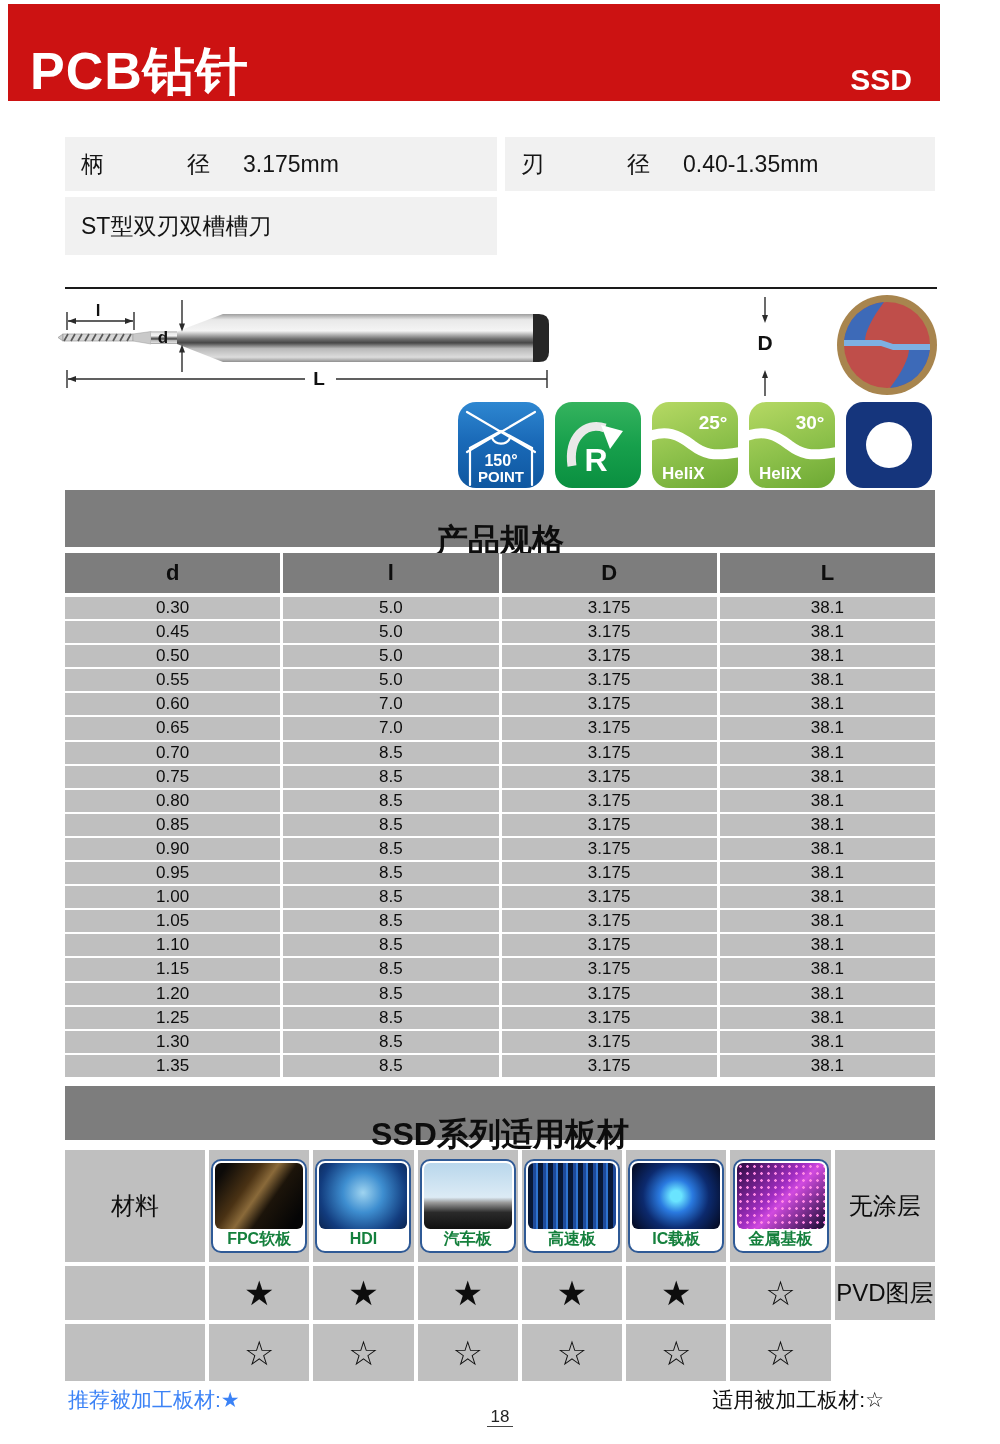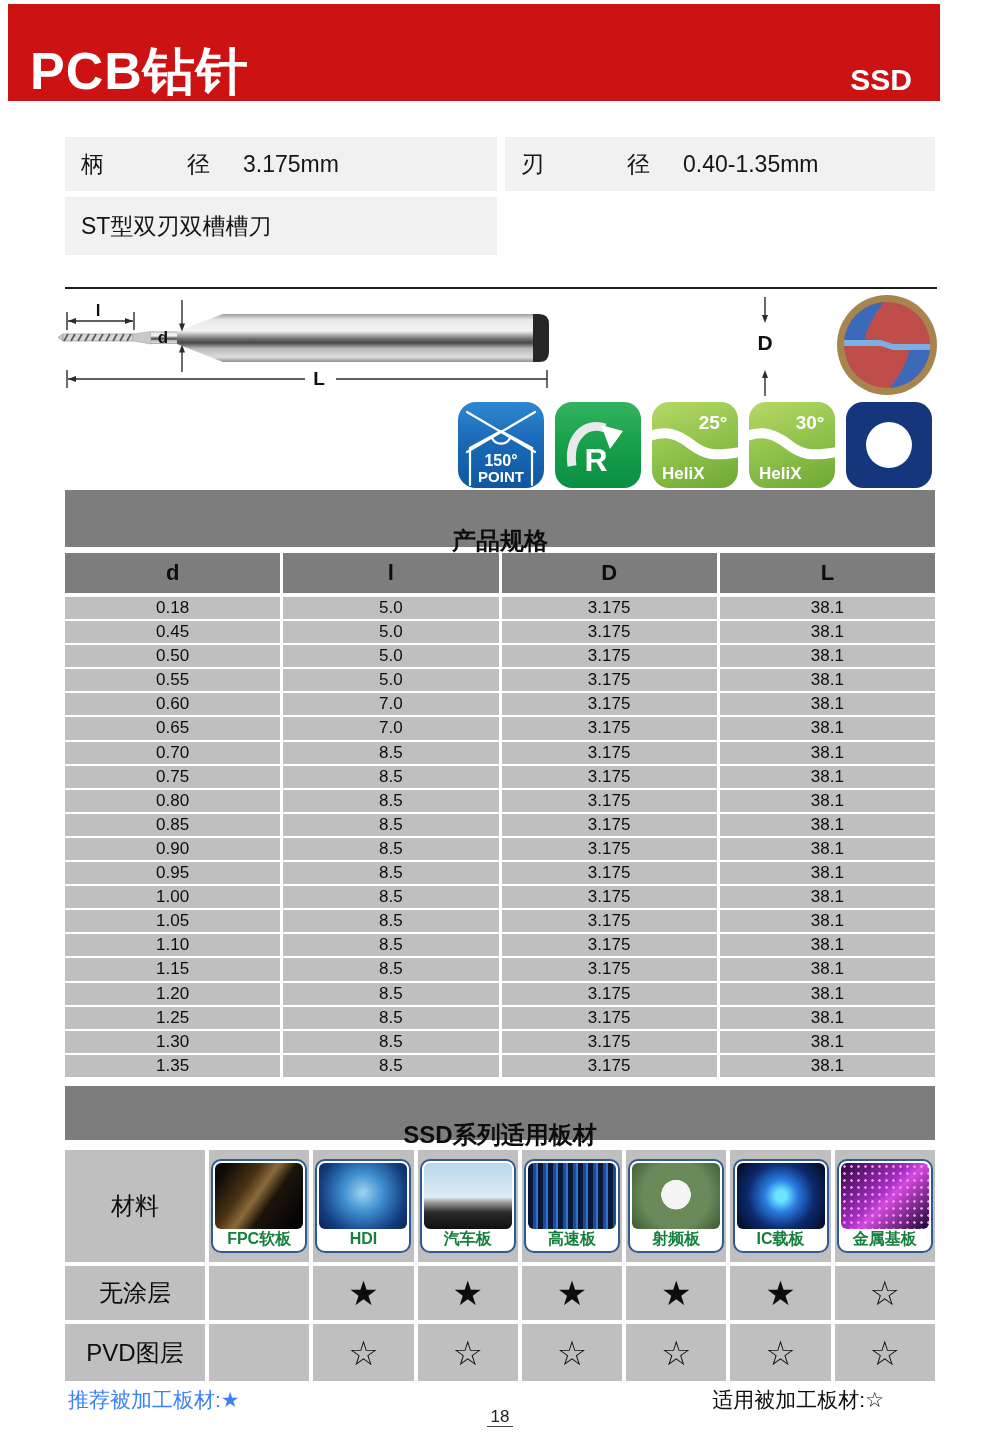--- a/index.html
+++ b/index.html
@@ -30,21 +30,21 @@
   .badge svg{position:absolute;left:0;top:0;}
   .badge-blue{background:linear-gradient(180deg,#2e87d1 0%,#1a6ab8 45%,#0f57a0 100%);border-radius:18px;}
   .badge-green{background:linear-gradient(180deg,#35b35e 0%,#17a04c 50%,#0a8f40 100%);}
   .badge-helix{background:linear-gradient(160deg,#b6d964 0%,#8cc04a 55%,#6ca833 100%);}
   .badge-navy{background:#15357c;}
   .badge-navy .ring{position:absolute;left:50%;top:50%;width:46px;height:46px;border-radius:50%;background:#fff;transform:translate(-50%,-50%);}
   
   .section-bar{position:absolute;left:65px;width:870px;background:#7d7d7d;display:flex;align-items:center;justify-content:center;}
   #bar-spec{top:490px;height:57px;}
   #bar-mat{top:1086px;height:54px;}
-  .section-bar span{font-size:24px;font-weight:bold;color:#0d0d0d;margin-top:44px;}
+  .section-bar span{font-size:32px;font-weight:bold;color:#0d0d0d;margin-top:44px;}
   .col-heads{position:absolute;left:65px;top:553px;width:870px;height:40px;display:grid;grid-template-columns:repeat(4,1fr);gap:3px;}
   .col-heads div{background:#7d7d7d;display:flex;align-items:center;justify-content:center;font-size:22px;font-weight:bold;color:#0d0d0d;}
   .spec-rows{position:absolute;left:65px;top:597px;width:870px;display:grid;
     grid-template-columns:repeat(4,1fr);gap:2px 3px;grid-auto-rows:22.1px;}
   .spec-rows .cell{background:#bfbfbf;text-align:center;font-size:17px;line-height:22px;color:#0d0d0d;}
   
   .materials-grid{position:absolute;left:65px;top:1150px;width:870px;display:grid;
     grid-template-columns:140px repeat(7,1fr);grid-template-rows:112px 54px 57px;gap:4px 4px;}
   .materials-grid>div{background:#bfbfbf;display:flex;align-items:center;justify-content:center;}
   .row-label{font-size:24px;color:#0d0d0d;}
@@ -202,21 +202,21 @@
 <div class="section-bar" id="bar-spec">
   <span>产品规格</span>
 </div>
 <div class="col-heads">
   <div>d</div>
   <div>l</div>
   <div>D</div>
   <div>L</div>
 </div>
 <div class="spec-rows" id="spec-rows">
-    <div class="cell">0.18</div>
+    <div class="cell">0.30</div>
     <div class="cell">5.0</div>
     <div class="cell">3.175</div>
     <div class="cell">38.1</div>
     <div class="cell">0.45</div>
     <div class="cell">5.0</div>
     <div class="cell">3.175</div>
     <div class="cell">38.1</div>
     <div class="cell">0.50</div>
     <div class="cell">5.0</div>
     <div class="cell">3.175</div>
@@ -311,26 +311,20 @@
     <div>
       <div class="mat-card">
         <div class="mat-img mat-img-2"></div>
         <div class="mat-label">汽车板</div>
       </div>
     </div>
     <div>
       <div class="mat-card">
         <div class="mat-img mat-img-3"></div>
         <div class="mat-label">高速板</div>
-      </div>
-    </div>
-    <div>
-      <div class="mat-card">
-        <div class="mat-img mat-img-4"></div>
-        <div class="mat-label">射频板</div>
       </div>
     </div>
     <div>
       <div class="mat-card">
         <div class="mat-img mat-img-5"></div>
         <div class="mat-label">IC载板</div>
       </div>
     </div>
     <div>
       <div class="mat-card">

